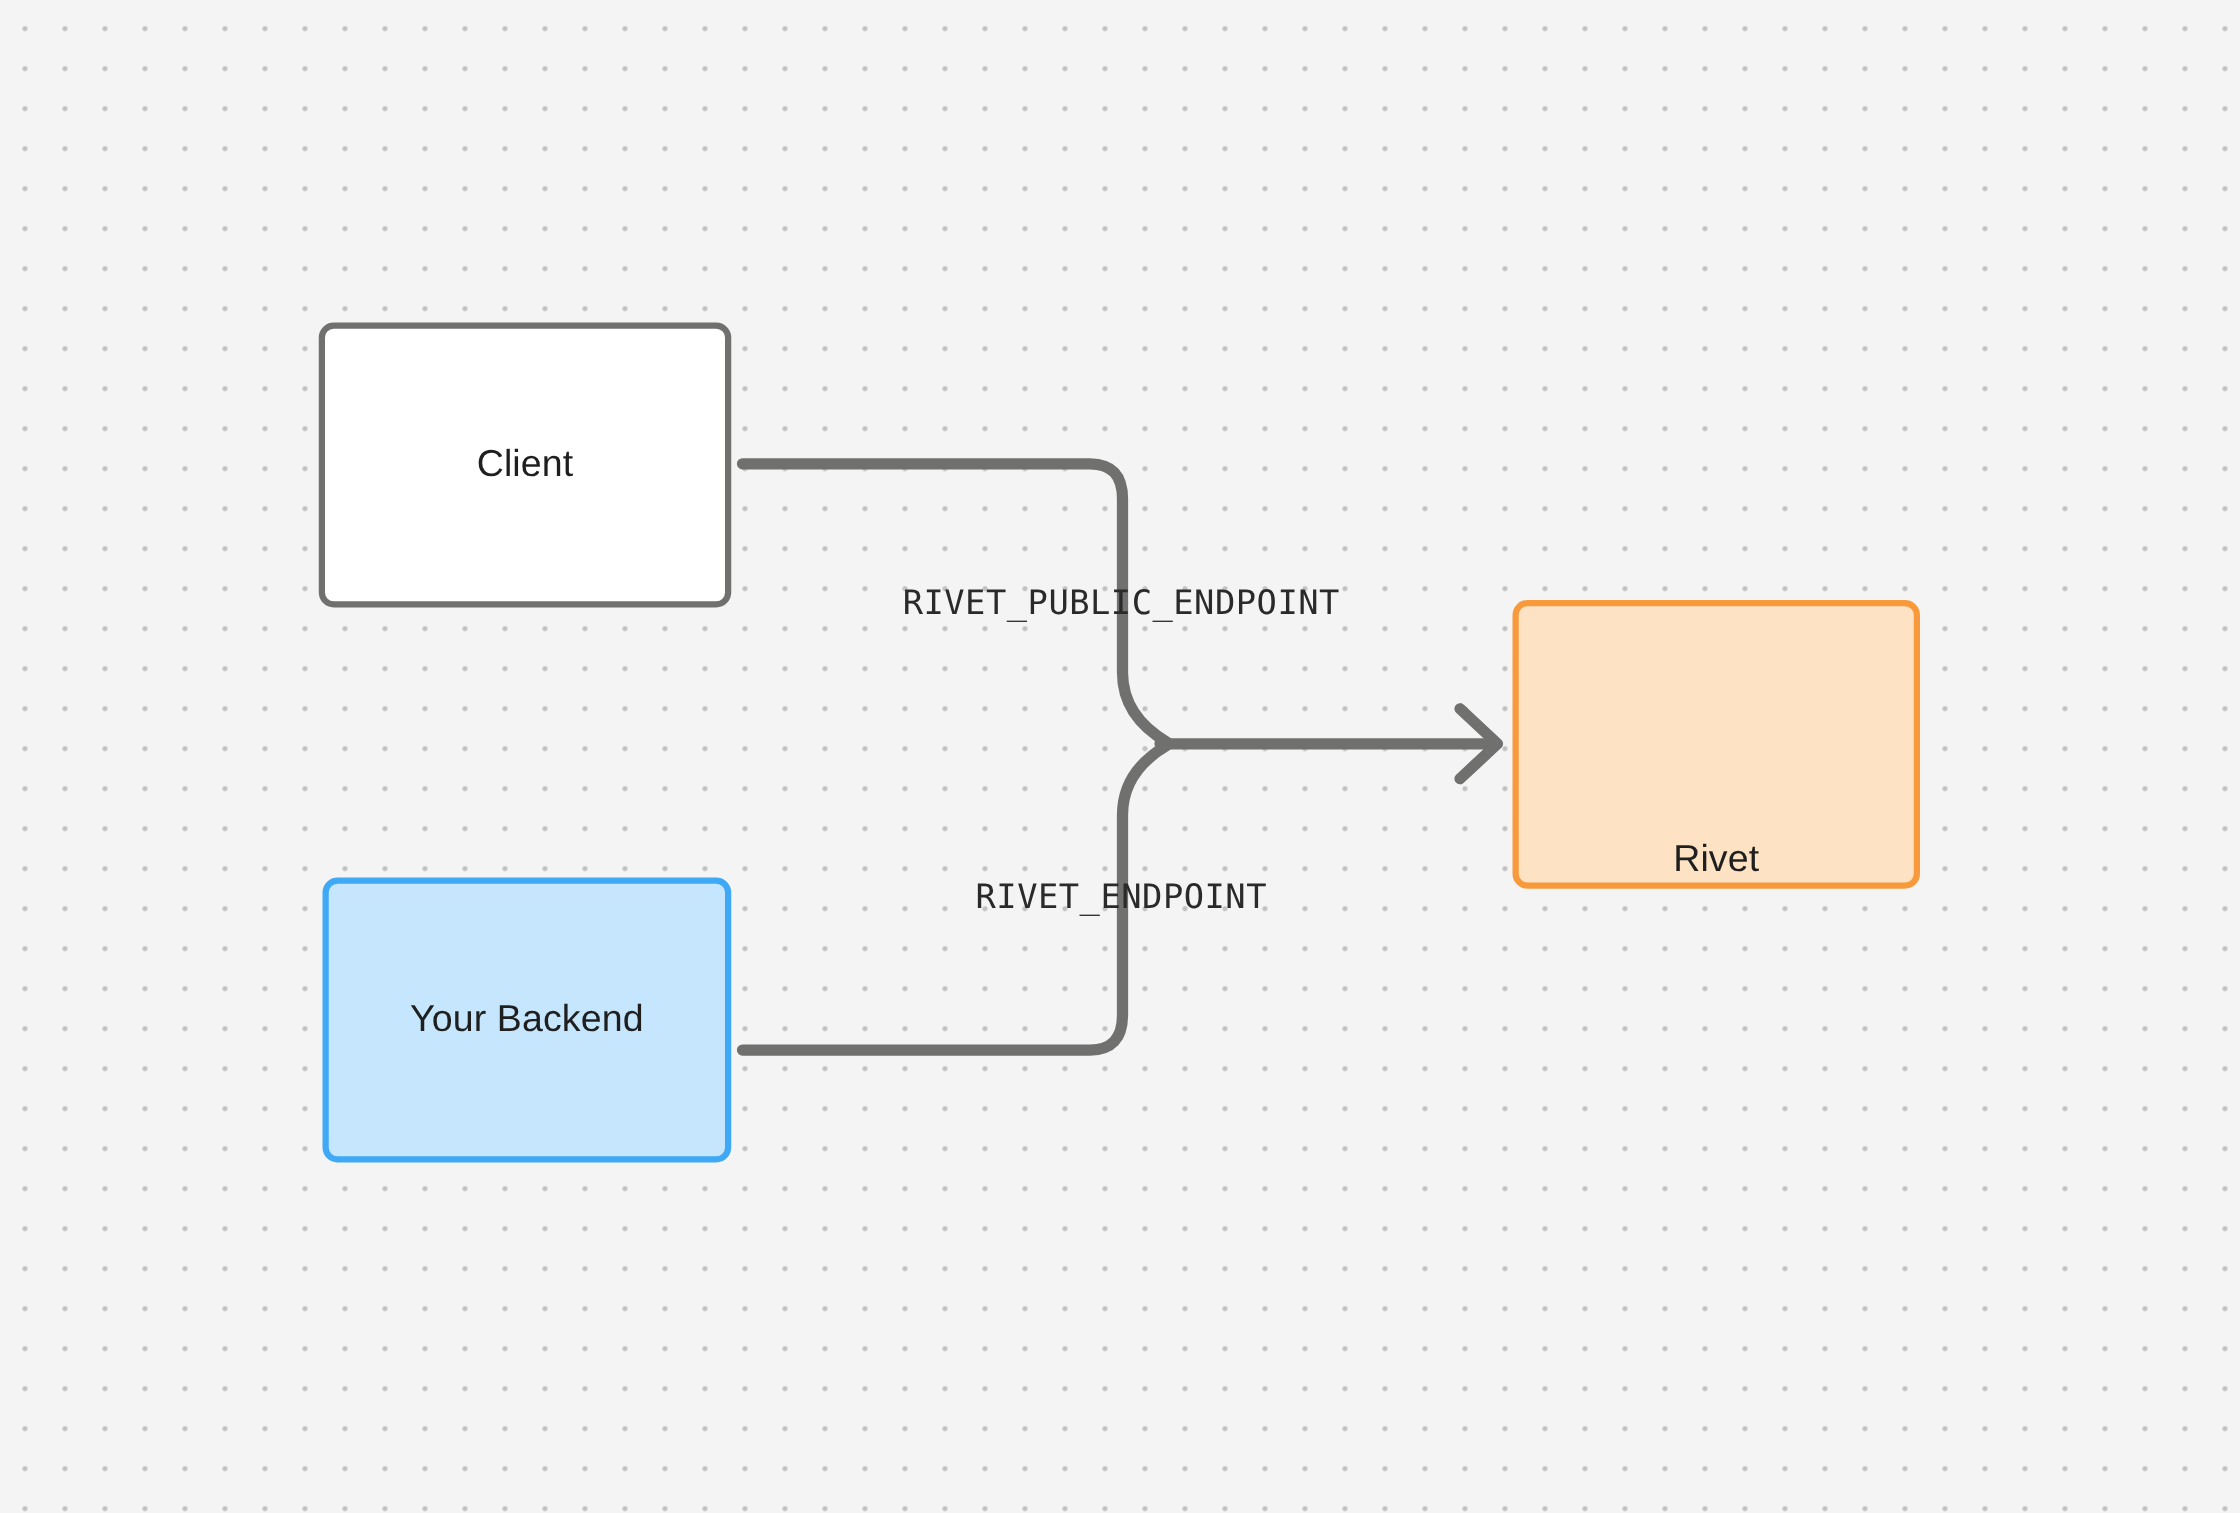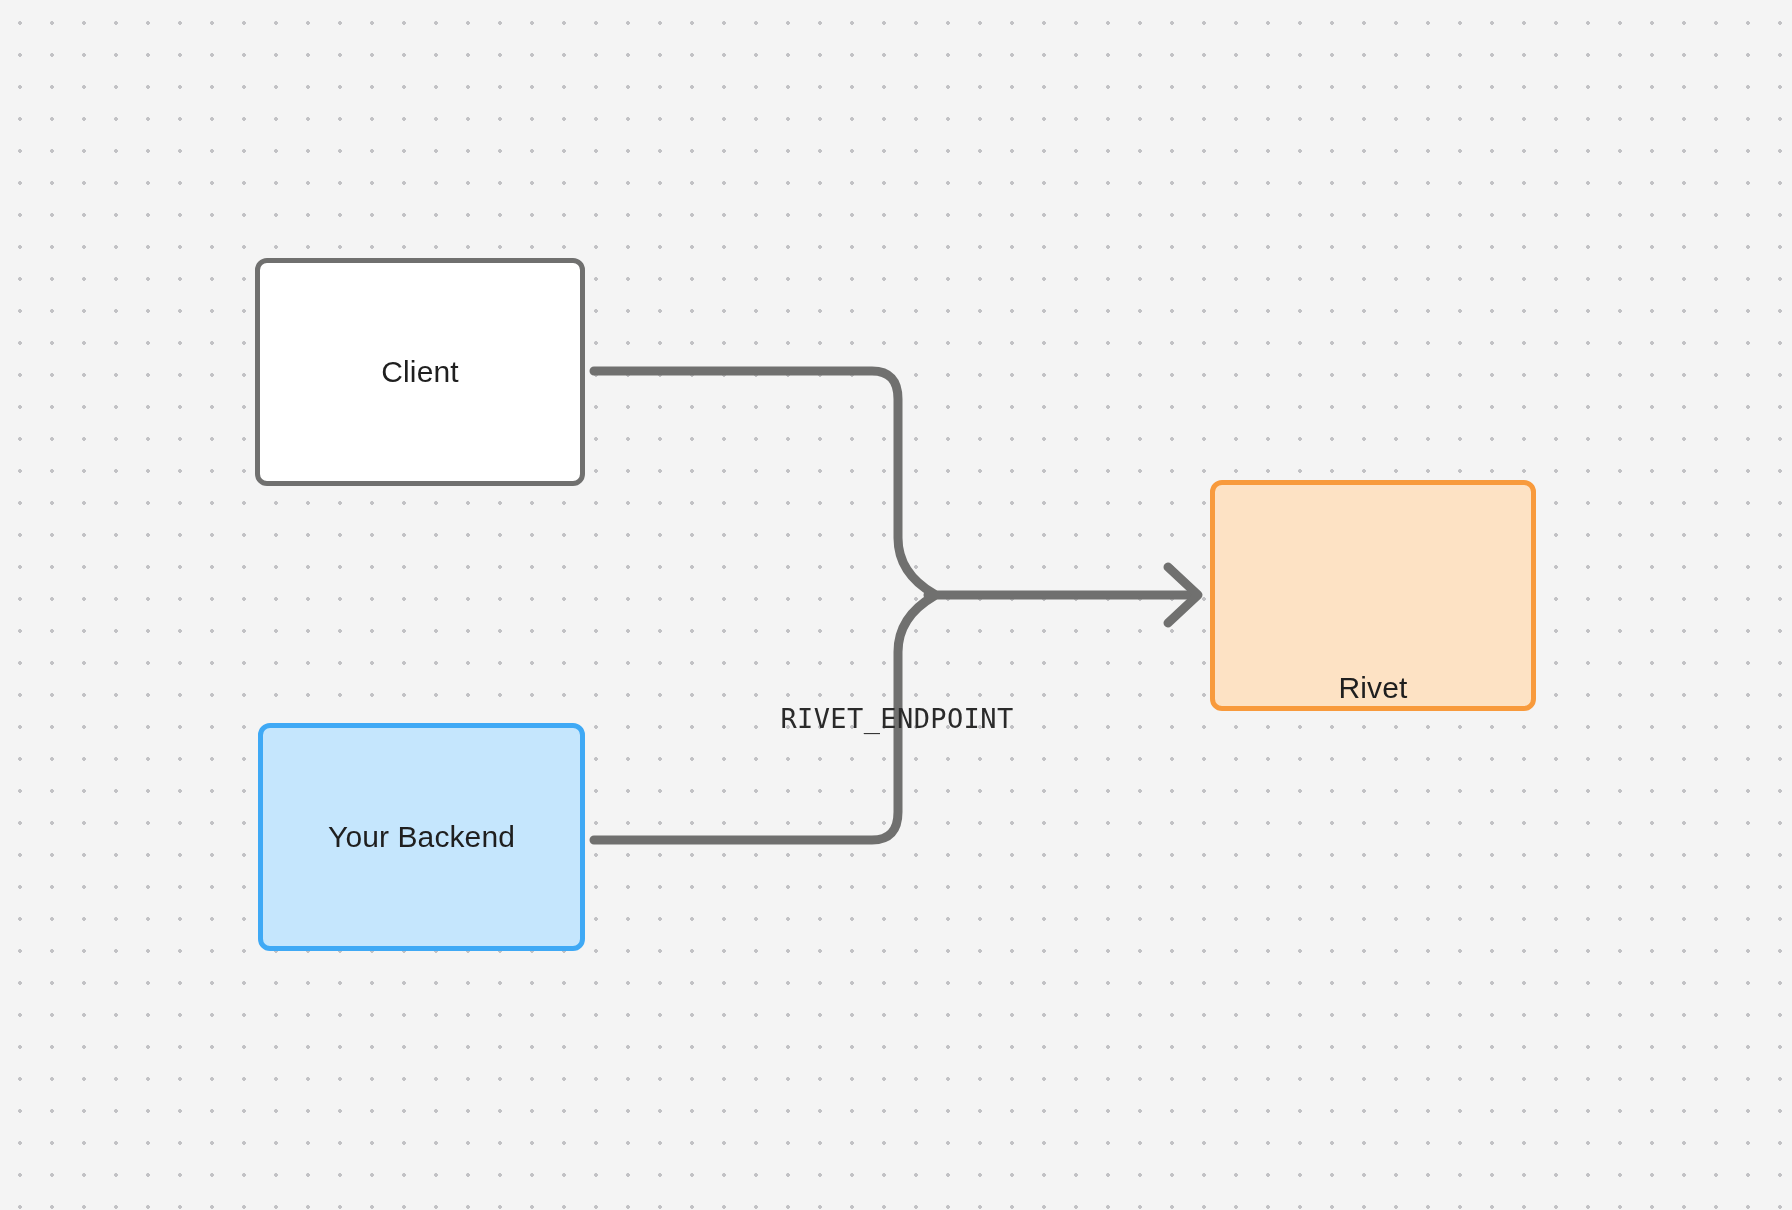--- a/index.html
+++ b/index.html
@@ -40,21 +40,21 @@
   #node-client {
     left: 255px;
     top: 258px;
     width: 330px;
     height: 228px;
     background: #ffffff;
     border-color: #70706f;
   }
   #node-backend {
     left: 258px;
-    top: 723px;
+    top: 702px;
     width: 327px;
     height: 228px;
     background: #c5e6fd;
     border-color: #3fa9f5;
   }
   #node-rivet {
     left: 1210px;
     top: 480px;
     width: 326px;
     height: 231px;
@@ -116,16 +116,17 @@
   </div>
 
   <div class="node" id="node-backend">
     <span class="node-label">Your Backend</span>
   </div>
 
   <div class="node" id="node-rivet">
     <span class="node-label">Rivet</span>
   </div>
 
+  <div class="edge-label" id="label-public">RIVET_PUBLIC_ENDPOINT</div>
 
   <div class="edge-label" id="label-private">RIVET_ENDPOINT</div>
 
 </div>
 
 </body></html>

